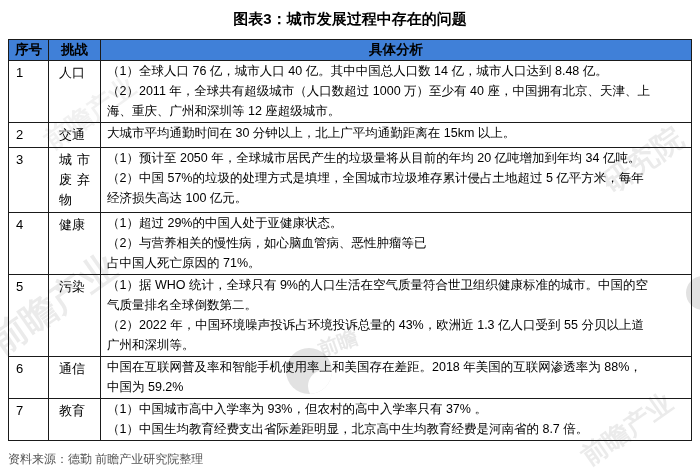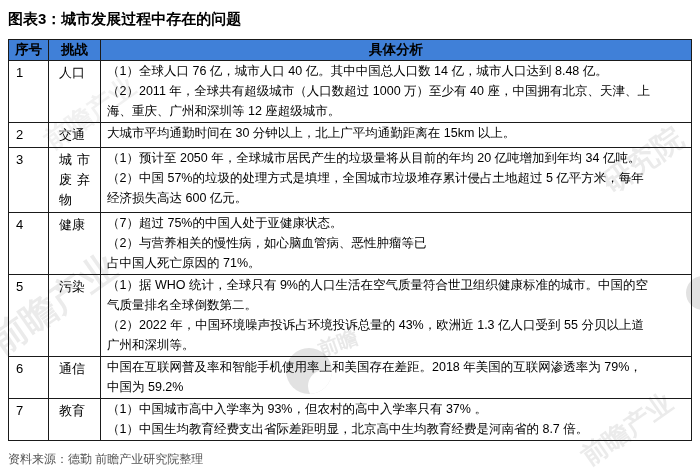--- a/index.html
+++ b/index.html
@@ -38,20 +38,21 @@
     position: absolute;
     width: 70%; height: 70%;
     right: -18%; bottom: -18%;
     background: #fff;
     border-radius: 50%;
   }
   .wmc1 { left: 286px; top: 348px; width: 46px; height: 46px; }
   .wmc2 { left: 686px; top: 276px; width: 34px; height: 34px; }
 
   .title {
+    text-align: center;
     font-size: 15px;
     font-weight: bold;
     color: #000;
     padding: 4px 0 10px 0;
     position: relative; z-index: 2;
   }
 
   table.problems {
     width: 684px;
     border-collapse: collapse;
@@ -155,47 +156,47 @@
         <td class="col-analysis">
           <div class="line">大城市平均通勤时间在 30 分钟以上，北上广平均通勤距离在 15km 以上。</div>
         </td>
       </tr>
       <tr>
         <td class="col-num">3</td>
         <td class="col-challenge">城市废弃物</td>
         <td class="col-analysis">
           <div class="line">（1）预计至 2050 年，全球城市居民产生的垃圾量将从目前的年均 20 亿吨增加到年均 34 亿吨。</div>
           <div class="line">（2）中国 57%的垃圾的处理方式是填埋，全国城市垃圾堆存累计侵占土地超过 5 亿平方米，每年</div>
-          <div class="line">经济损失高达 600 亿元。</div>
+          <div class="line">经济损失高达 100 亿元。</div>
         </td>
       </tr>
       <tr>
         <td class="col-num">4</td>
         <td class="col-challenge">健康</td>
         <td class="col-analysis">
-          <div class="line">（7）超过 75%的中国人处于亚健康状态。</div>
+          <div class="line">（1）超过 29%的中国人处于亚健康状态。</div>
           <div class="line">（2）与营养相关的慢性病，如心脑血管病、恶性肿瘤等已</div>
           <div class="line">占中国人死亡原因的 71%。</div>
         </td>
       </tr>
       <tr>
         <td class="col-num">5</td>
         <td class="col-challenge">污染</td>
         <td class="col-analysis">
           <div class="line">（1）据 WHO 统计，全球只有 9%的人口生活在空气质量符合世卫组织健康标准的城市。中国的空</div>
           <div class="line">气质量排名全球倒数第二。</div>
           <div class="line">（2）2022 年，中国环境噪声投诉占环境投诉总量的 43%，欧洲近 1.3 亿人口受到 55 分贝以上道</div>
           <div class="line">广州和深圳等。</div>
         </td>
       </tr>
       <tr>
         <td class="col-num">6</td>
         <td class="col-challenge">通信</td>
         <td class="col-analysis">
-          <div class="line">中国在互联网普及率和智能手机使用率上和美国存在差距。2018 年美国的互联网渗透率为 79%，</div>
+          <div class="line">中国在互联网普及率和智能手机使用率上和美国存在差距。2018 年美国的互联网渗透率为 88%，</div>
           <div class="line">中国为 59.2%</div>
         </td>
       </tr>
       <tr>
         <td class="col-num">7</td>
         <td class="col-challenge">教育</td>
         <td class="col-analysis">
           <div class="line">（1）中国城市高中入学率为 93%，但农村的高中入学率只有 37% 。</div>
           <div class="line">（1）中国生均教育经费支出省际差距明显，北京高中生均教育经费是河南省的 8.7 倍。</div>
         </td>

